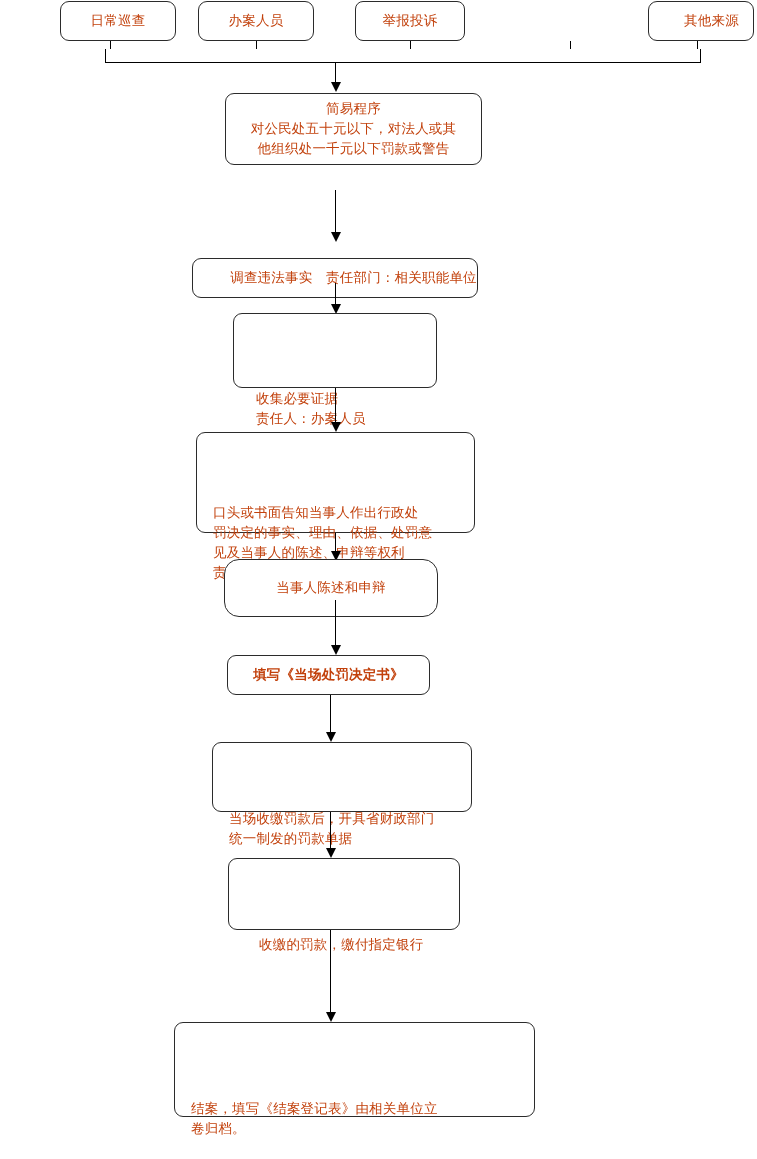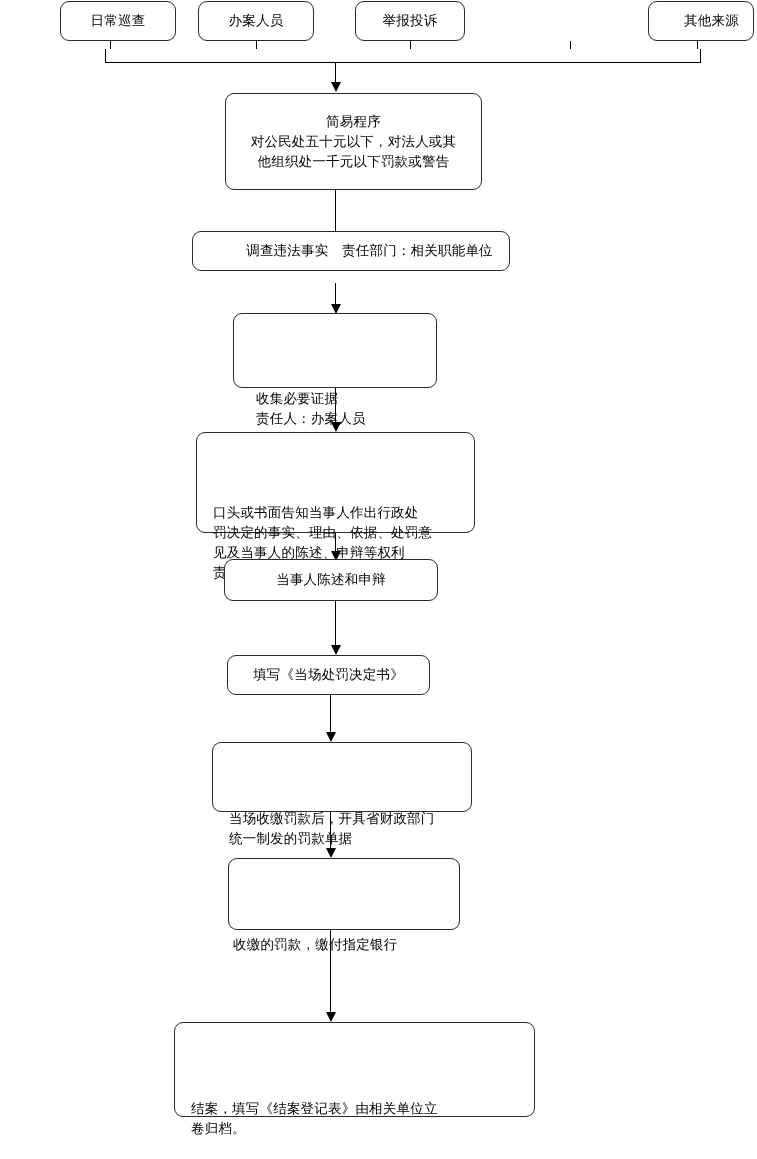--- a/index.html
+++ b/index.html
@@ -17,21 +17,21 @@
     height: 1159px;
     background: #ffffff;
     overflow: hidden;
   }
   .node {
     position: absolute;
     box-sizing: border-box;
     border: 1px solid #2b2b2b;
     border-radius: 9px;
     background: #ffffff;
-    color: #000000;
+    color: #c2410c;
     font-size: 13.5px;
     line-height: 20px;
     white-space: pre-line;
     letter-spacing: 0.2px;
   }
   .node.center {
     display: flex;
     align-items: center;
     justify-content: center;
     text-align: center;
@@ -77,21 +77,21 @@
 <div id="canvas">
 
   <div class="node center" style="left:60px; top:1px; width:116px; height:40px;">
     <span class="txt">日常巡查</span>
   </div>
 
   <div class="node center" style="left:198px; top:1px; width:116px; height:40px;">
     <span class="txt">办案人员</span>
   </div>
 
-  <div class="node center" style="left:355px; top:1px; width:110px; height:40px;">
+  <div class="node center" style="left:355px; top:1px; width:110px; height:40px;border-radius:8px;">
     <span class="txt">举报投诉</span>
   </div>
 
 
   <div class="node center" style="left:648px; top:1px; width:106px; height:40px;padding-left:21px;">
     <span class="txt">其他来源</span>
   </div>
 
   <div class="tick" style="left:110px; top:41px; height:8px;"></div>
   <div class="tick" style="left:256px; top:41px; height:8px;"></div>
@@ -99,30 +99,30 @@
   <div class="tick" style="left:570px; top:41px; height:8px;"></div>
   <div class="tick" style="left:697px; top:41px; height:8px;"></div>
 
   <div class="vline" style="left:105px; top:49px; height:14px;"></div>
   <div class="vline" style="left:700px; top:49px; height:14px;"></div>
   <div class="hline" style="left:105px; top:62px; width:596px;"></div>
 
   <div class="vline" style="left:335px; top:62px; height:21px;"></div>
   <div class="arrowhead" style="left:331px; top:82px;"></div>
 
-  <div class="node center" style="left:225px; top:93px; width:257px; height:97px;">
+  <div class="node center" style="left:225px; top:93px; width:257px; height:72px;">
     <span class="txt">简易程序
 对公民处五十元以下，对法人或其
 他组织处一千元以下罚款或警告</span>
   </div>
 
   <div class="vline" style="left:335px; top:190px; height:43px;"></div>
   <div class="arrowhead" style="left:331px; top:232px;"></div>
 
-  <div class="node center" style="left:192px; top:231px; width:318px; height:40px;padding-left:37px;">
+  <div class="node center" style="left:192px; top:258px; width:286px; height:40px;padding-left:37px;">
     <span class="txt">调查违法事实　责任部门：相关职能单位</span>
   </div>
 
   <div class="vline" style="left:335px; top:283px; height:22px;"></div>
   <div class="arrowhead" style="left:331px; top:304px;"></div>
 
   <div class="node topleft" style="left:233px; top:313px; width:204px; height:75px; padding:13px 0 0 22px;">
     <span class="txt">收集必要证据
 责任人：办案人员</span>
   </div>
@@ -133,43 +133,43 @@
   <div class="node topleft" style="left:196px; top:432px; width:279px; height:101px; padding:8px 0 0 16px;">
     <span class="txt">口头或书面告知当事人作出行政处
 罚决定的事实、理由、依据、处罚意
 见及当事人的陈述、申辩等权利
 责任人：办案人员</span>
   </div>
 
   <div class="vline" style="left:335px; top:533px; height:20px;"></div>
   <div class="arrowhead" style="left:331px; top:551px;"></div>
 
-  <div class="node center" style="left:224px; top:559px; width:214px; height:42px;">
+  <div class="node center" style="left:224px; top:559px; width:214px; height:58px;border-radius:15px;">
     <span class="txt">当事人陈述和申辩</span>
   </div>
 
   <div class="vline" style="left:335px; top:600px; height:46px;"></div>
   <div class="arrowhead" style="left:331px; top:645px;"></div>
 
-  <div class="node center" style="left:227px; top:655px; width:203px; height:40px;">
+  <div class="node center" style="left:227px; top:655px; width:203px; height:40px;font-weight:bold;">
     <span class="txt">填写《当场处罚决定书》</span>
   </div>
 
   <div class="vline" style="left:330px; top:695px; height:38px;"></div>
   <div class="arrowhead" style="left:326px; top:732px;"></div>
 
   <div class="node topleft" style="left:212px; top:742px; width:260px; height:70px; padding:4px 0 0 16px;">
     <span class="txt">当场收缴罚款后，开具省财政部门
 统一制发的罚款单据</span>
   </div>
 
   <div class="vline" style="left:330px; top:812px; height:37px;"></div>
   <div class="arrowhead" style="left:326px; top:848px;"></div>
 
-  <div class="node topleft" style="left:228px; top:858px; width:232px; height:72px; padding:14px 0 0 4px;">
+  <div class="node topleft" style="left:228px; top:858px; width:232px; height:72px; padding:14px 0 0 30px;">
     <span class="txt">收缴的罚款，缴付指定银行</span>
   </div>
 
   <div class="vline" style="left:330px; top:930px; height:83px;"></div>
   <div class="arrowhead" style="left:326px; top:1012px;"></div>
 
   <div class="node topleft" style="left:174px; top:1022px; width:361px; height:95px; padding:14px 0 0 16px;">
     <span class="txt">结案，填写《结案登记表》由相关单位立
 卷归档。</span>
   </div>

